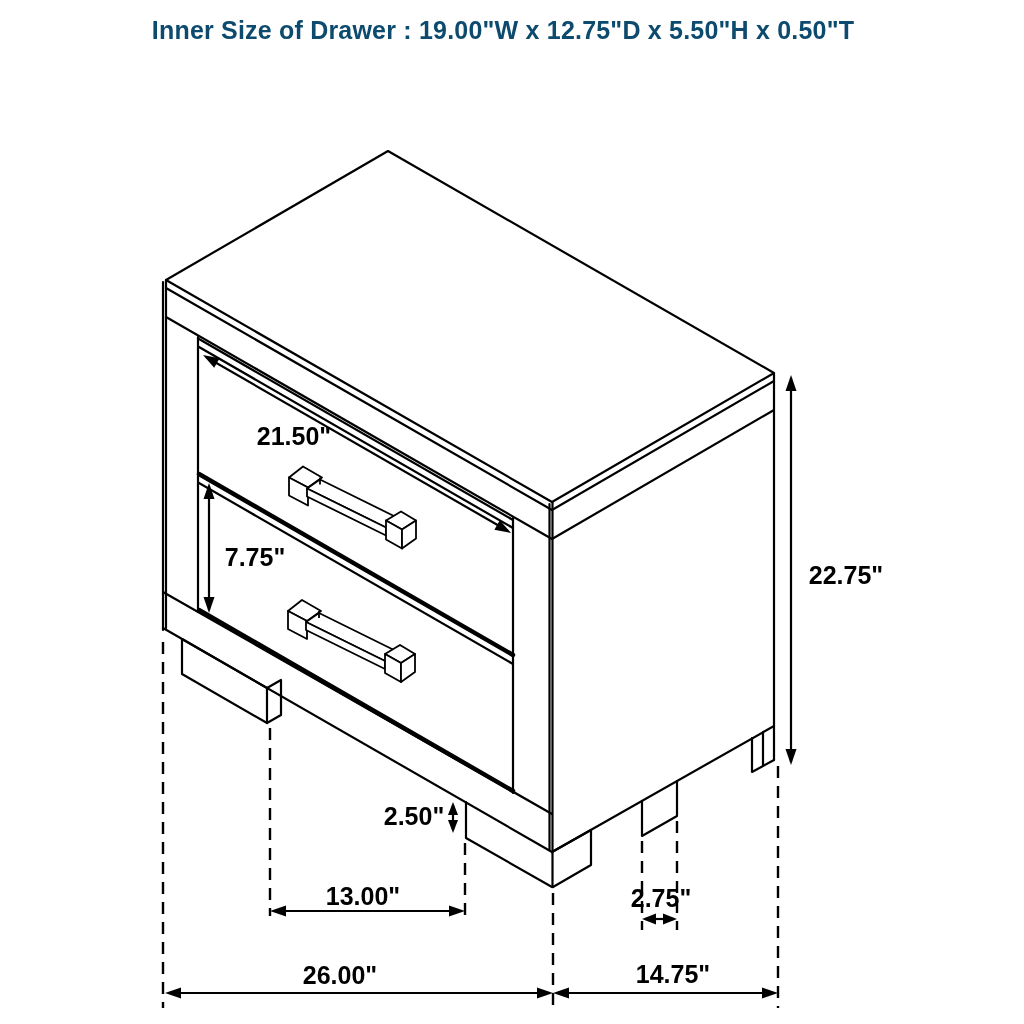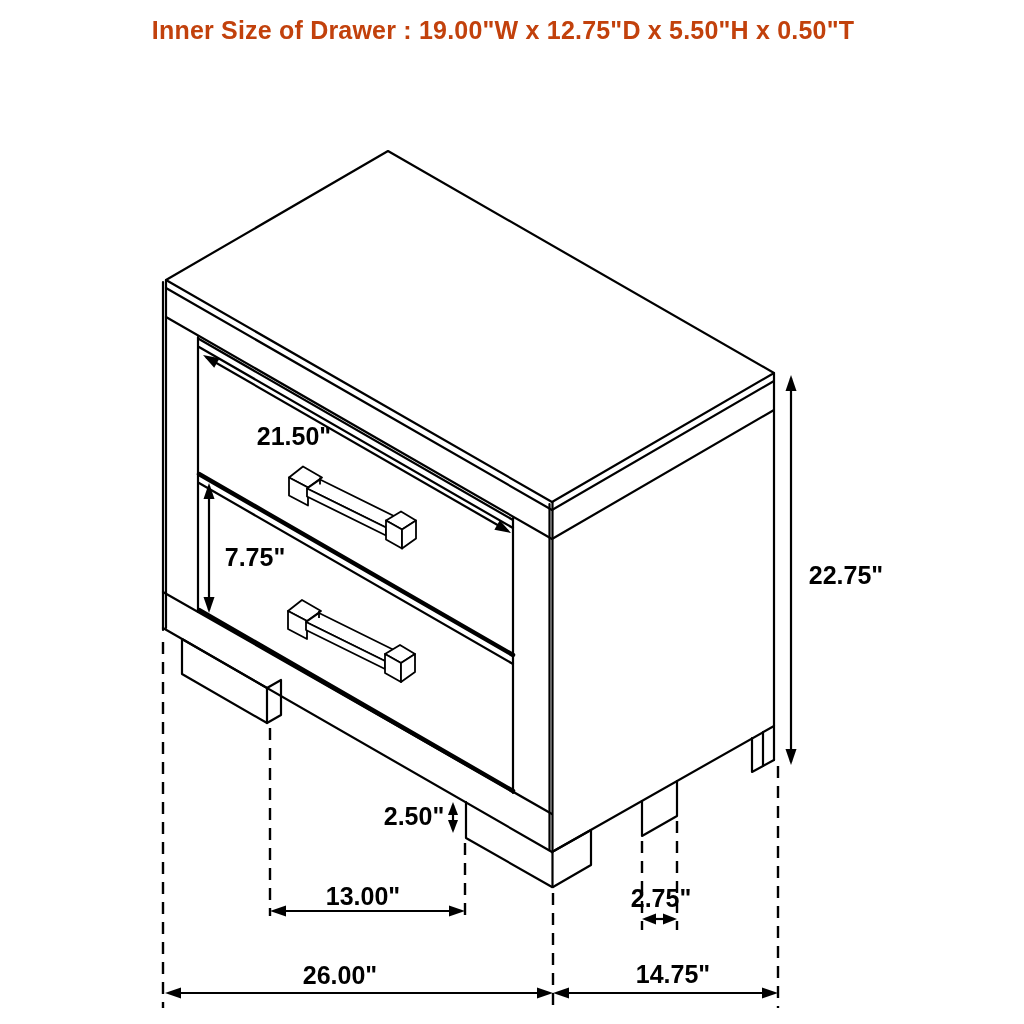--- a/index.html
+++ b/index.html
@@ -7,21 +7,21 @@
     position:relative;
     width:1024px;height:1024px;
     background:#ffffff;
     font-family:"Liberation Sans", sans-serif;
     overflow:hidden;
   }
   .canvas svg{position:absolute;left:0;top:0;}
   .title-label{
     position:absolute;
     transform:translate(-50%,-50%);
-    font-weight:bold;font-size:25px;color:#c2410c;
+    font-weight:bold;font-size:25px;color:#0c4a6e;
     white-space:nowrap;letter-spacing:.2px;
   }
   .dim-label{
     position:absolute;
     transform:translate(-50%,-50%);
     font-weight:bold;font-size:25px;color:#000;
     white-space:nowrap;
   }
 </style>
 </head>

